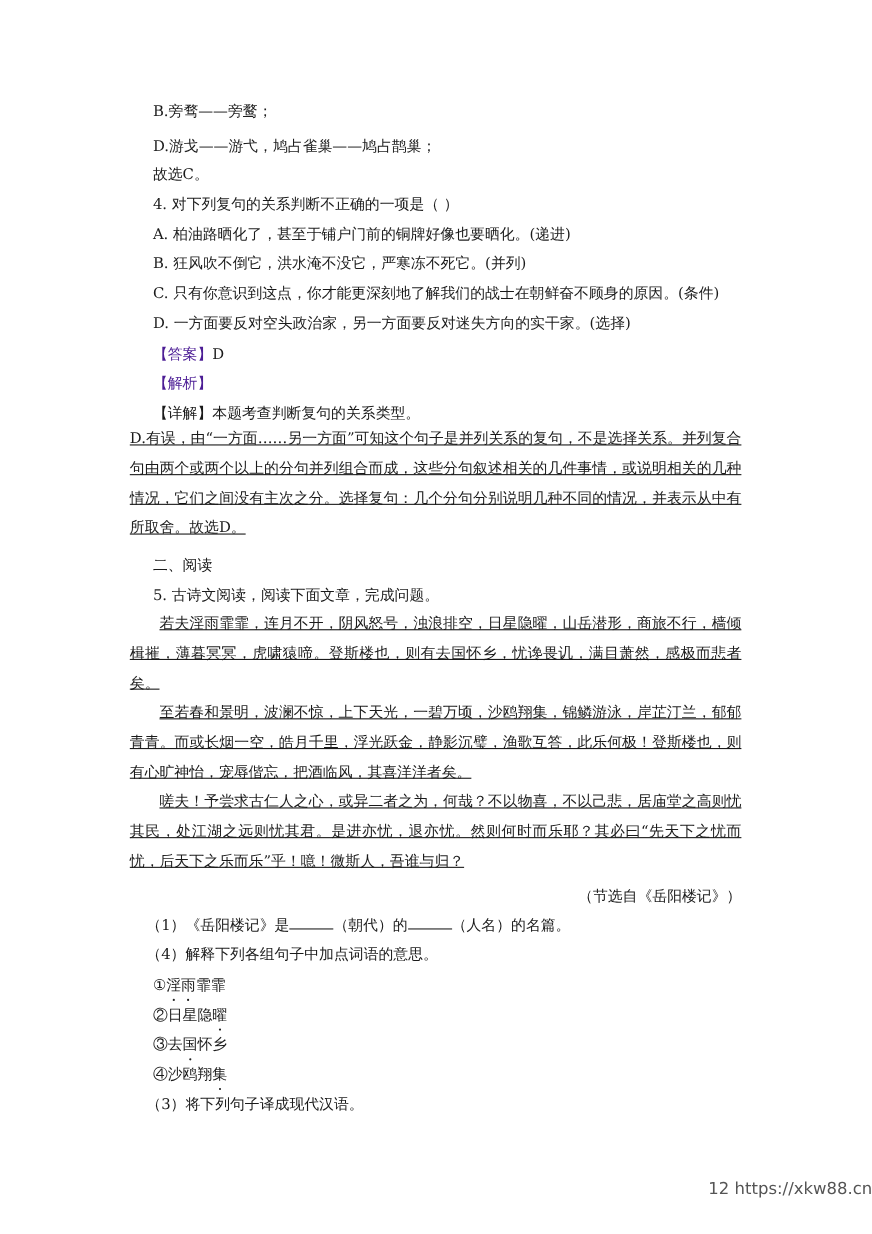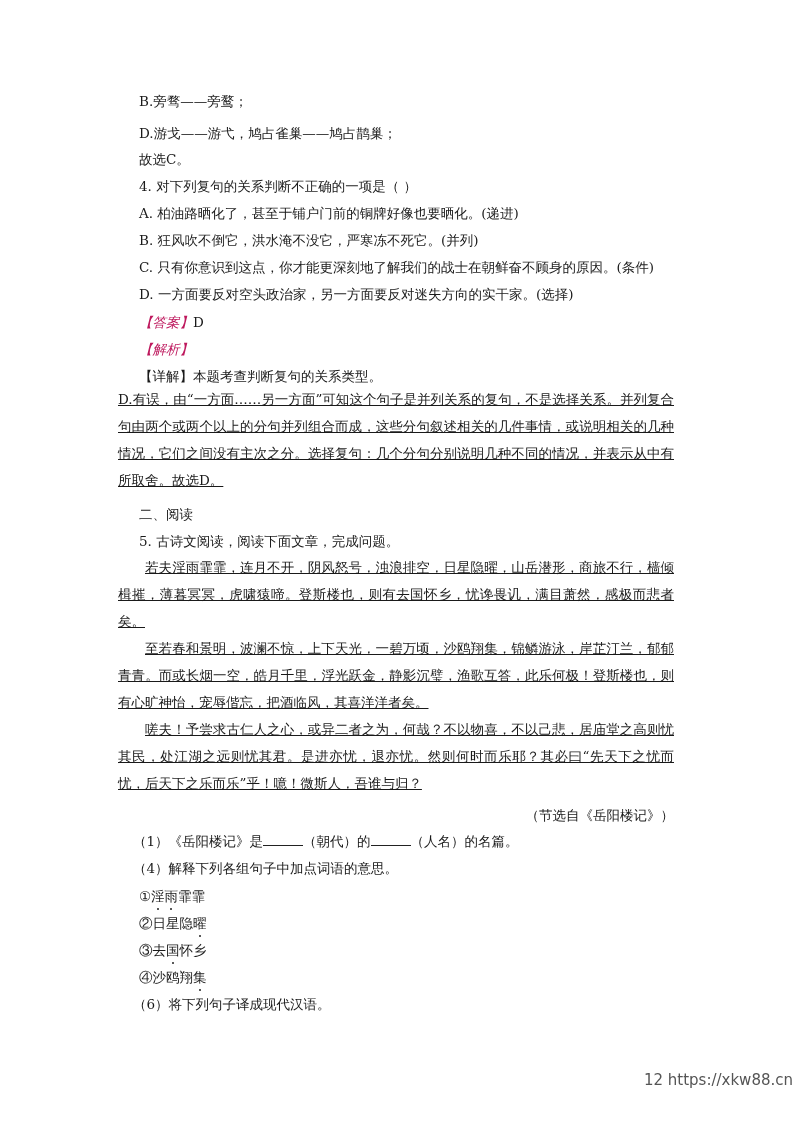--- a/index.html
+++ b/index.html
@@ -3,21 +3,21 @@
 <meta charset="utf-8">
 <style>
   html, body { margin: 0; padding: 0; background: #ffffff; }
   body { width: 793px; height: 1122px; position: relative; overflow: hidden;
          font-family: "DejaVu Serif", "Liberation Serif", serif; color: #1a1a1a; }
   .page { position: absolute; left: 118px; top: 0; width: 560px; }
   .line { position: absolute; left: 0; font-size: 13.5px; line-height: 18px; white-space: nowrap; margin-left: 21px; }
   .para { position: absolute; left: 0; width: 556px; font-size: 13.5px; line-height: 27px;
           text-align: justify; text-align-last: left; text-decoration: underline; }
   .indent { text-indent: 27px; }
-  .blue { color: #be185d; font-style: italic; }
+  .blue { color: #4c1d95; }
   .right { right: 4px; left: auto; }
   .dot { position: relative; display: inline-block; }
   .dot::after { content: ""; position: absolute; left: 50%; bottom: -5px; width: 2px; height: 2px;
                 margin-left: -1px; background: #222; border-radius: 50%; }
   .blank { display: inline-block; width: 40px; border-bottom: 1px solid #222; height: 12px; vertical-align: baseline; }
   .footer { position: absolute; top: 1071px; left: 0; width: 793px; text-align: right;
             font-family: "DejaVu Sans", "Liberation Sans", sans-serif; font-size: 15px; color: #555; }
 </style>
 </head>
 <body>
@@ -65,19 +65,19 @@
   <div class="line" style="top:914px">
     <span>②</span><span>日</span><span>星</span><span>隐</span><span class="dot">曜</span>
   </div>
   <div class="line" style="top:941px">
     <span>③</span><span>去</span><span class="dot">国</span><span>怀</span><span>乡</span>
   </div>
   <div class="line" style="top:968px">
     <span>④</span><span>沙</span><span>鸥</span><span>翔</span><span class="dot">集</span>
   </div>
 
-  <div class="line" style="top:995px; left:-6px">（6）将下列句子译成现代汉语。</div>
+  <div class="line" style="top:995px; left:-6px">（3）将下列句子译成现代汉语。</div>
 </div>
 
 <div class="footer">
   <span>12</span>
   <span>https://xkw88.cn</span>
 </div>
 
 </body></html>

